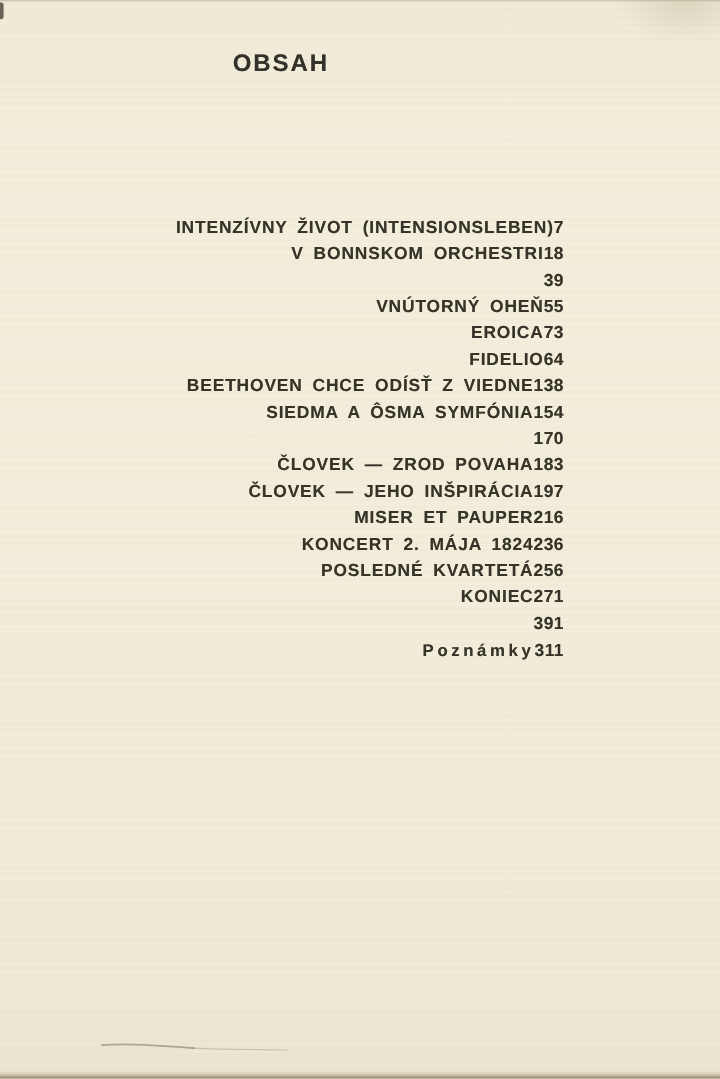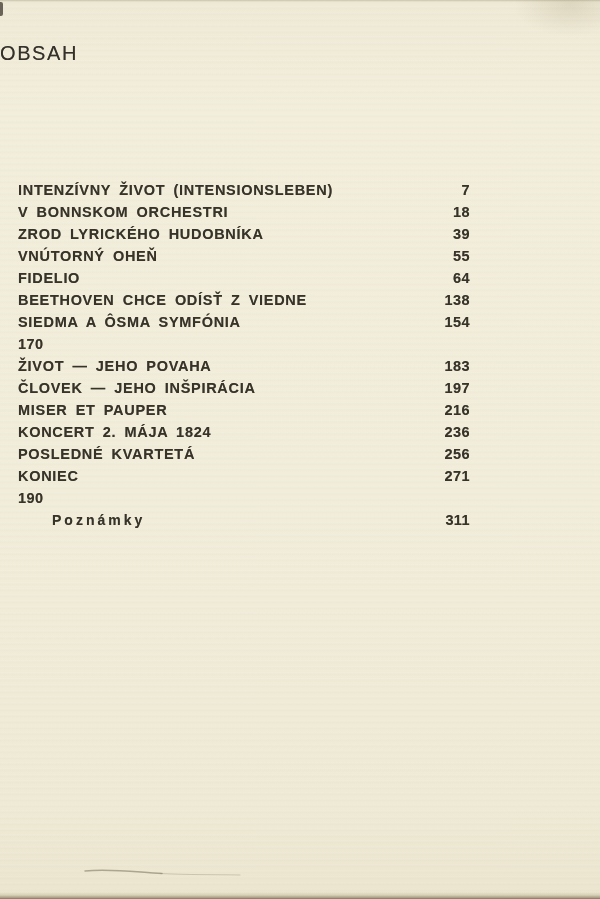--- a/index.html
+++ b/index.html
@@ -70,41 +70,40 @@
     left: 0;
     top: 0;
     pointer-events: none;
   }
 
   .title {
     position: absolute;
     top: 42px;
     left: 0;
     width: 468px;
-    text-align: left;
+    text-align: center;
     font-size: 20px;
-    font-weight: normal;
+    font-weight: bold;
     letter-spacing: 1.6px;
     color: #34302a;
     text-shadow: 0 0 0.5px rgba(52,48,42,0.55);
   }
 
   .toc {
     position: absolute;
     top: 179px;
     left: 18px;
     width: 452px;
   }
   .toc-row {
     display: flex;
-    justify-content: space-between;
+    justify-content: flex-end;
     align-items: baseline;
     height: 22px;
     line-height: 22px;
-    gap: 44px;
   }
   .toc-label {
     font-size: 14.5px;
     font-weight: bold;
     letter-spacing: 0.7px;
     word-spacing: 3.5px;
     color: #373329;
     white-space: nowrap;
     text-shadow: 0 0 0.4px rgba(55,51,41,0.5);
   }
@@ -136,44 +135,47 @@
   <div class="toc">
     <div class="toc-row">
       <span class="toc-label">INTENZÍVNY ŽIVOT (INTENSIONSLEBEN)</span>
       <span class="toc-page">7</span>
     </div>
     <div class="toc-row">
       <span class="toc-label">V BONNSKOM ORCHESTRI</span>
       <span class="toc-page">18</span>
     </div>
     <div class="toc-row">
-      <span class="toc-label">ZROD LYRICKÉHO HUDOBNÍKA</span>
       <span class="toc-page">39</span>
     </div>
     <div class="toc-row">
       <span class="toc-label">VNÚTORNÝ OHEŇ</span>
       <span class="toc-page">55</span>
     </div>
     <div class="toc-row">
+      <span class="toc-label">EROICA</span>
+      <span class="toc-page">73</span>
+    </div>
+    <div class="toc-row">
       <span class="toc-label">FIDELIO</span>
       <span class="toc-page">64</span>
     </div>
     <div class="toc-row">
       <span class="toc-label">BEETHOVEN CHCE ODÍSŤ Z VIEDNE</span>
       <span class="toc-page">138</span>
     </div>
     <div class="toc-row">
       <span class="toc-label">SIEDMA A ÔSMA SYMFÓNIA</span>
       <span class="toc-page">154</span>
     </div>
     <div class="toc-row">
       <span class="toc-page">170</span>
     </div>
     <div class="toc-row">
-      <span class="toc-label">ŽIVOT — JEHO POVAHA</span>
+      <span class="toc-label">ČLOVEK — ZROD POVAHA</span>
       <span class="toc-page">183</span>
     </div>
     <div class="toc-row">
       <span class="toc-label">ČLOVEK — JEHO INŠPIRÁCIA</span>
       <span class="toc-page">197</span>
     </div>
     <div class="toc-row">
       <span class="toc-label">MISER ET PAUPER</span>
       <span class="toc-page">216</span>
     </div>
@@ -183,21 +185,21 @@
     </div>
     <div class="toc-row">
       <span class="toc-label">POSLEDNÉ KVARTETÁ</span>
       <span class="toc-page">256</span>
     </div>
     <div class="toc-row">
       <span class="toc-label">KONIEC</span>
       <span class="toc-page">271</span>
     </div>
     <div class="toc-row">
-      <span class="toc-page">190</span>
+      <span class="toc-page">391</span>
     </div>
     <div class="toc-row lastrow">
       <span class="toc-label">Poznámky</span>
       <span class="toc-page">311</span>
     </div>
   </div>
 
   <svg class="pencil-mark" width="600" height="899" viewBox="0 0 600 899">
     <path d="M 85 871 C 110 868.5, 135 872, 162 873.5" fill="none" stroke="rgba(120,112,90,0.55)" stroke-width="1.4" stroke-linecap="round"></path>
     <path d="M 160 873.5 C 190 875, 215 874.5, 240 875" fill="none" stroke="rgba(140,132,108,0.35)" stroke-width="1" stroke-linecap="round"></path>

